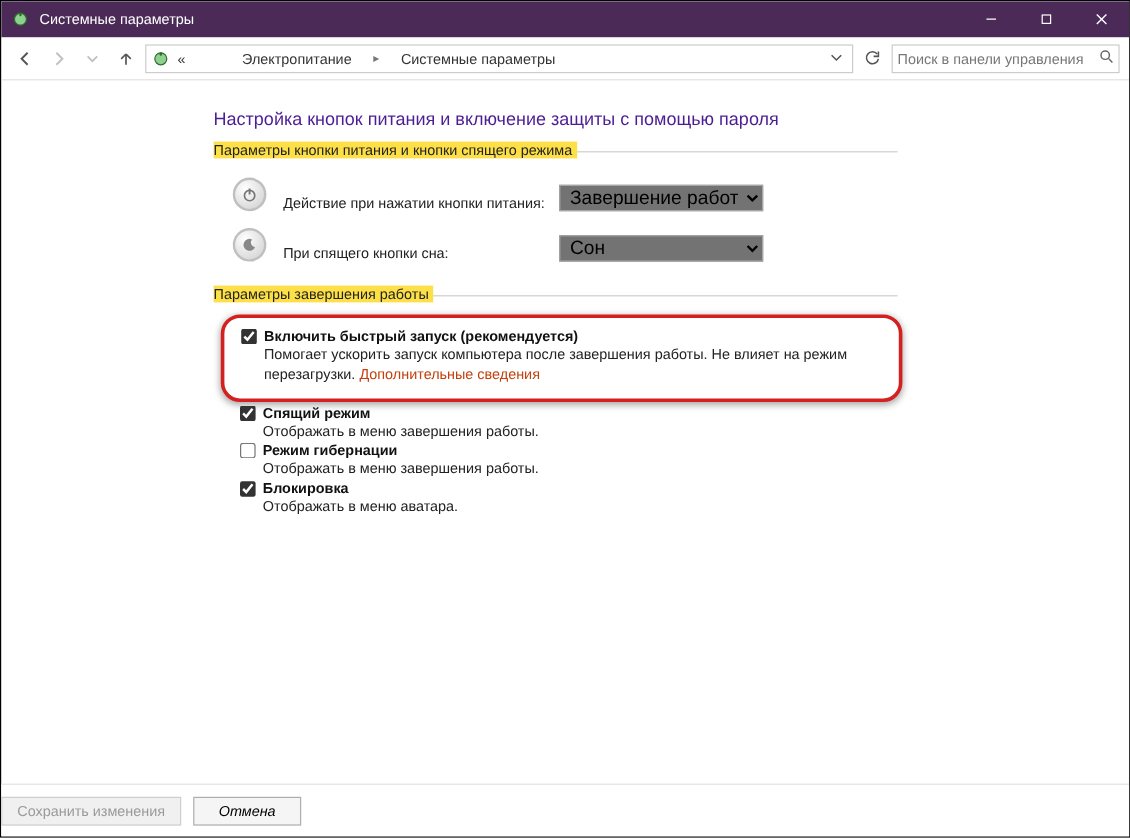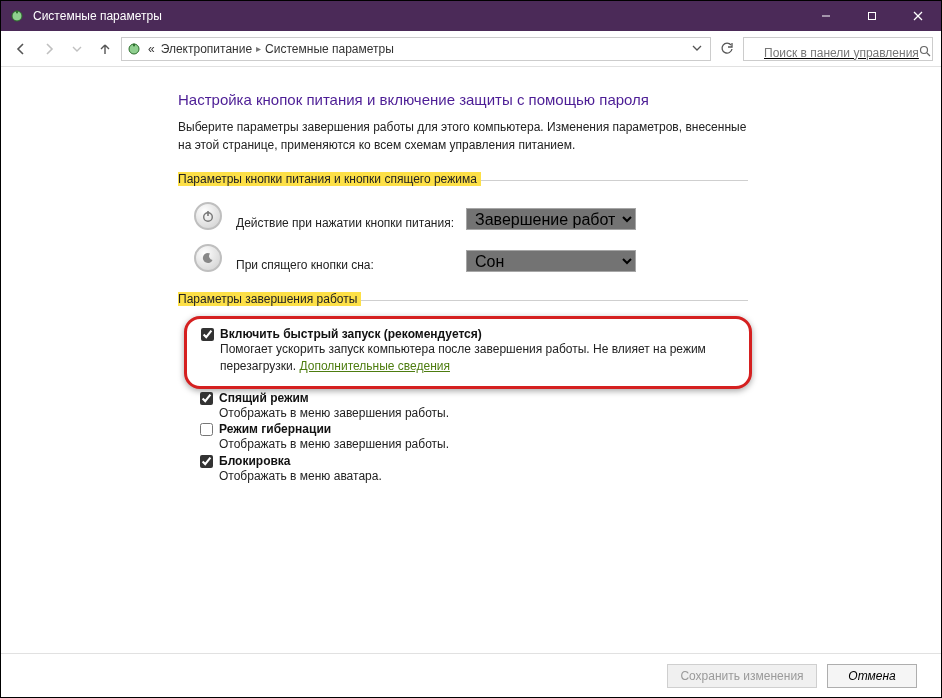--- a/index.html
+++ b/index.html
@@ -54,32 +54,31 @@
     height:24px;
     border:1px solid #ccc;
     display:flex; align-items:center;
     padding:0 4px;
     gap:6px;
     font-size:12px;
     color:#333;
     background:#fff;
   }
   .addressbar .addr-icon { width:16px; height:16px; display:flex; align-items:center; justify-content:center; }
-  .addressbar .crumbs { display:flex; align-items:center; gap:2px; flex:1; }
+  .addressbar .crumbs { display:flex; align-items:center; gap:16px; flex:1;margin-left:41px; }
   .addressbar .crumb-sep { color:#777; font-size:10px; padding:0 2px;}
   .addressbar .right-affix { display:flex; gap:2px; color:#555; }
   .addressbar .right-affix span{ width:18px; text-align:center; }
   .addr-refresh{ width:24px; height:24px; display:flex;align-items:center;justify-content:center;color:#555;}
   .searchbox {
     width:190px; height:24px;
     border:1px solid #ccc;
-    display:flex; align-items:flex-end;
-    padding:0 20px;
+    display:flex; align-items:center;
+    padding:0 4px;
     background:#fff;
-    text-decoration:underline;
   }
   .searchbox input {
     border:none; outline:none; flex:1; font-size:12px; color:#333;
   }
   .searchbox input::placeholder{ color:#777; }
   .searchbox .search-ico { color:#555; font-size:12px; }
   
   .content {
     position:absolute;
     top:66px; bottom:44px; left:0; right:0;
@@ -152,40 +151,40 @@
     position:relative;
     padding-left:0;
   }
   .opt-head { display:flex; align-items:flex-start; gap:6px; }
   .opt-head input[type=checkbox]{
     width:13px; height:13px; margin-top:1px;
     accent-color:#333;
   }
   .opt-head .opt-title { font-weight:700; font-size:12px; color:#111; }
   .opt-desc { margin-left:19px; font-size:12px; color:#222; line-height:1.45; }
-  .opt-desc a { color:#4d7c0f; text-decoration:underline; cursor:pointer; }
+  .opt-desc a { color:#c2410c; cursor:pointer; }
 
   
   .opt.highlight .pad {
     border:3px solid #d52020;
     border-radius:16px;
     padding:8px 14px 10px 14px;
     box-shadow: 0 2px 6px rgba(0,0,0,0.35);
     margin:-2px -4px 2px -16px;
     background:#fff;
     display:block;
   }
 
   
   .footer {
     position:absolute;
     bottom:0; left:0; right:0;
     height:44px;
     border-top:1px solid #e1e1e1;
-    display:flex; align-items:center; justify-content:flex-end;
+    display:flex; align-items:center; justify-content:flex-start;
     gap:10px;
     padding-right:24px;
     background:#fff;
   }
   .footer button {
     min-width:150px;
     height:24px;
     font-size:12px;
     border:1px solid #aeaeae;
     background:#f5f5f5;
@@ -286,21 +285,20 @@
           <line x1="8" y1="8" x2="11" y2="11" stroke="#666" stroke-width="1.2"></line>
         </svg>
     </span>
   </div>
 </div>
 
 <div class="content">
   <div class="inner">
 
     <div class="page-title">Настройка кнопок питания и включение защиты с помощью пароля</div>
-    <div class="page-desc">Выберите параметры завершения работы для этого компьютера. Изменения параметров, внесенные на этой странице, применяются ко всем схемам управления питанием.</div>
 
     <div class="section">
       <div class="section-line"></div>
       <span class="section-legend">Параметры кнопки питания и кнопки спящего режима</span>
 
       <div class="section-body">
         <div class="button-row">
           <span class="row-icon">
             <svg width="14" height="14" viewBox="0 0 14 14">
                 <circle cx="7" cy="8" r="4.3" fill="none" stroke="#777" stroke-width="1.4"></circle>

